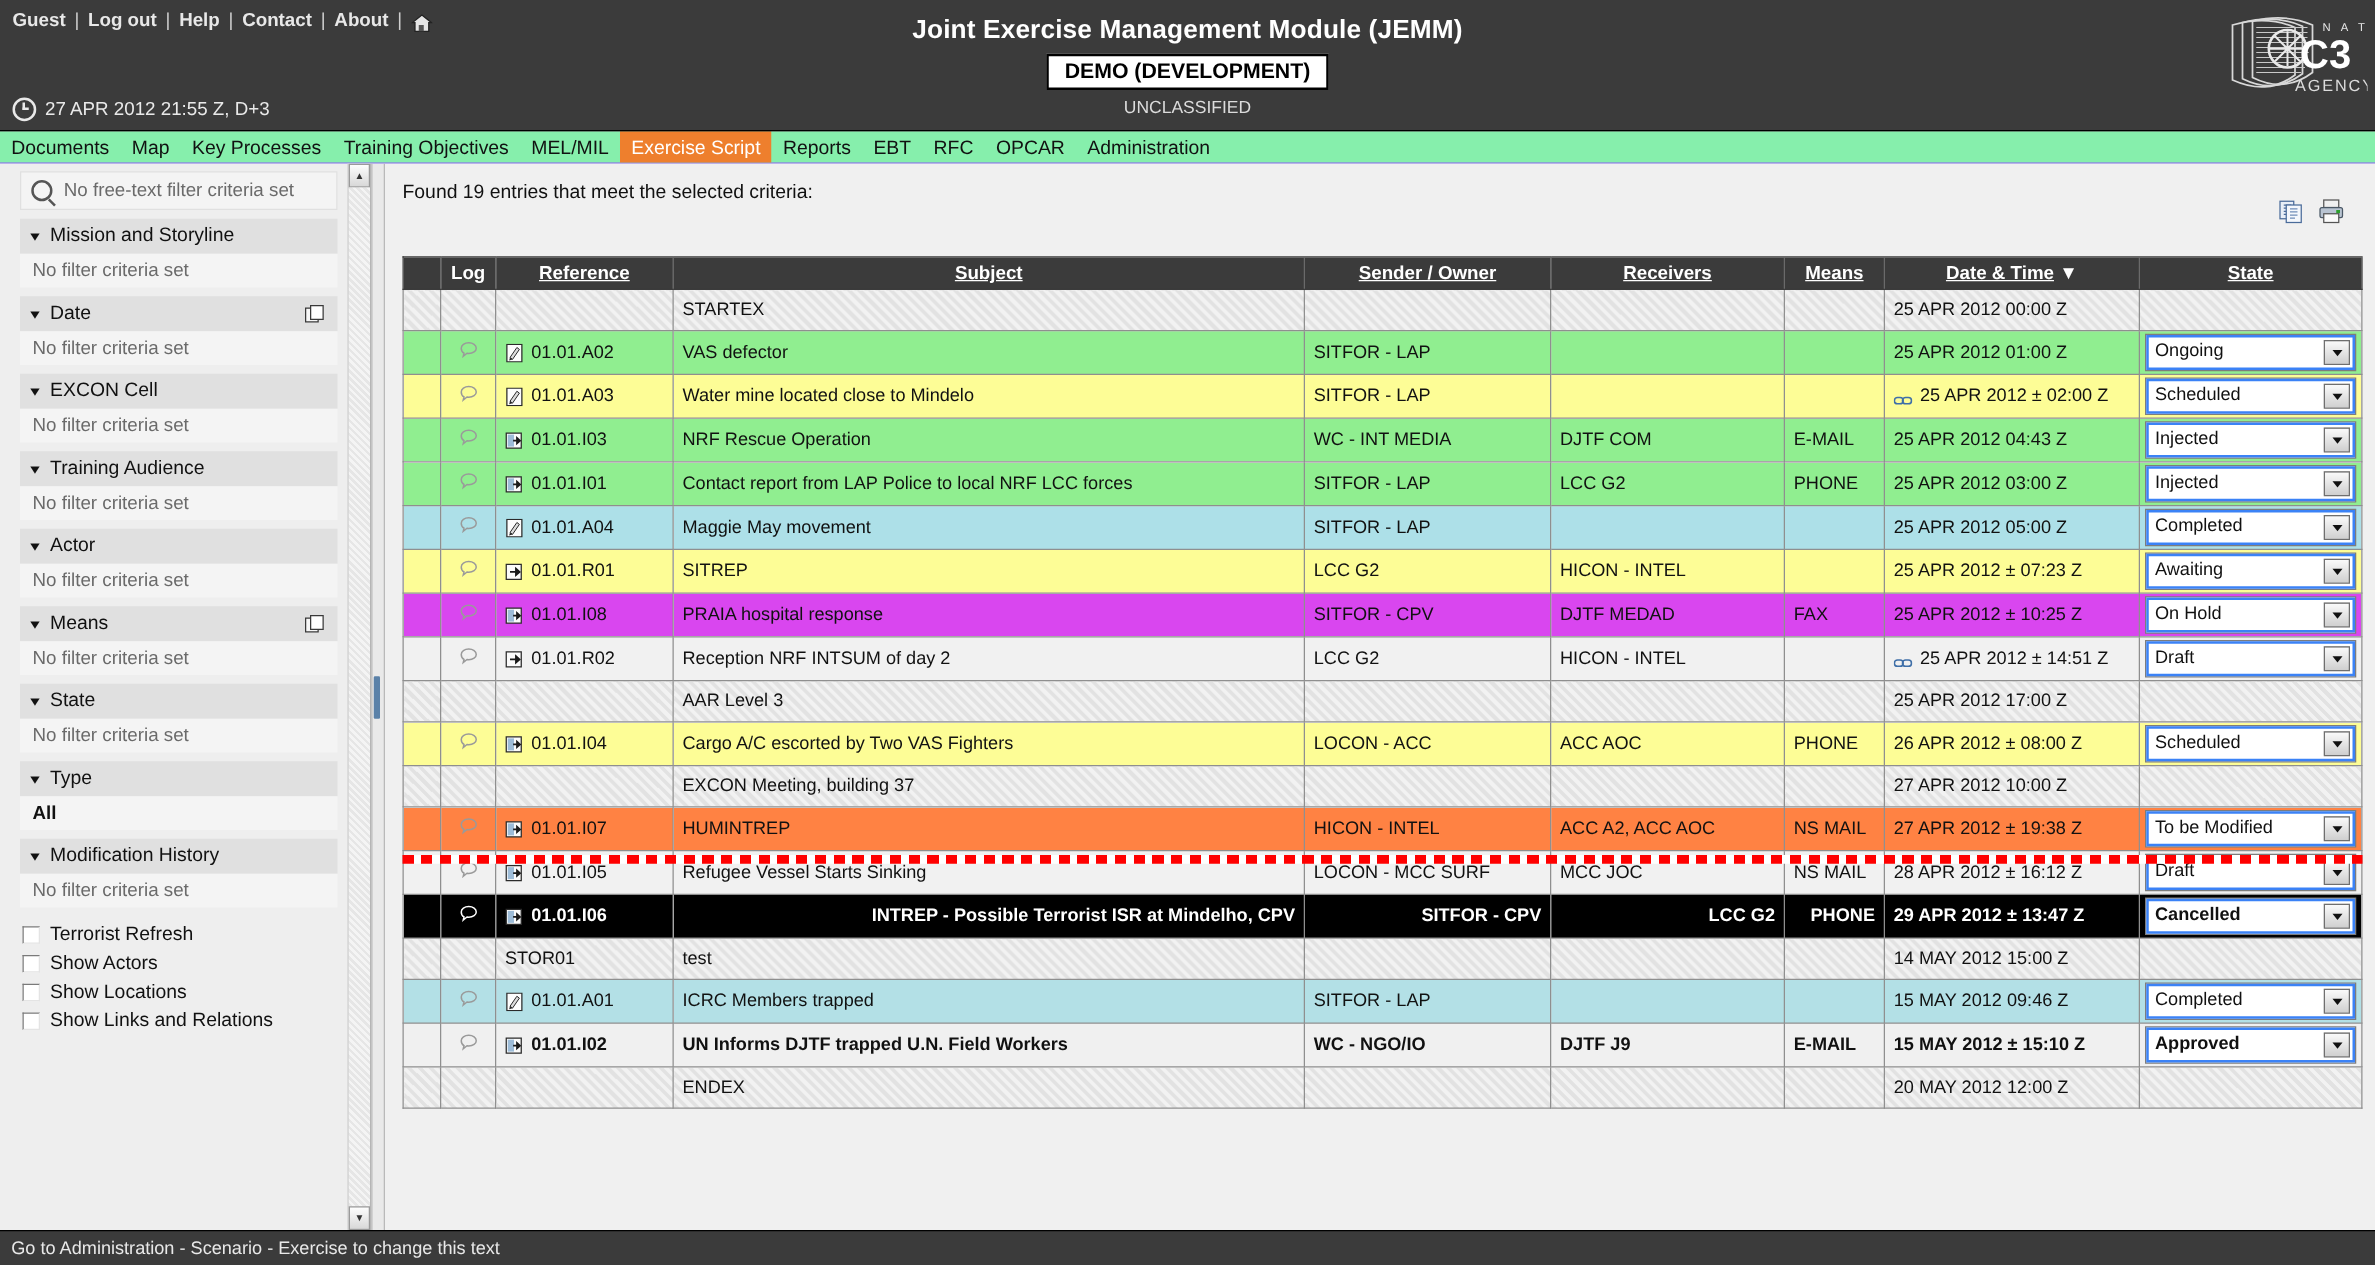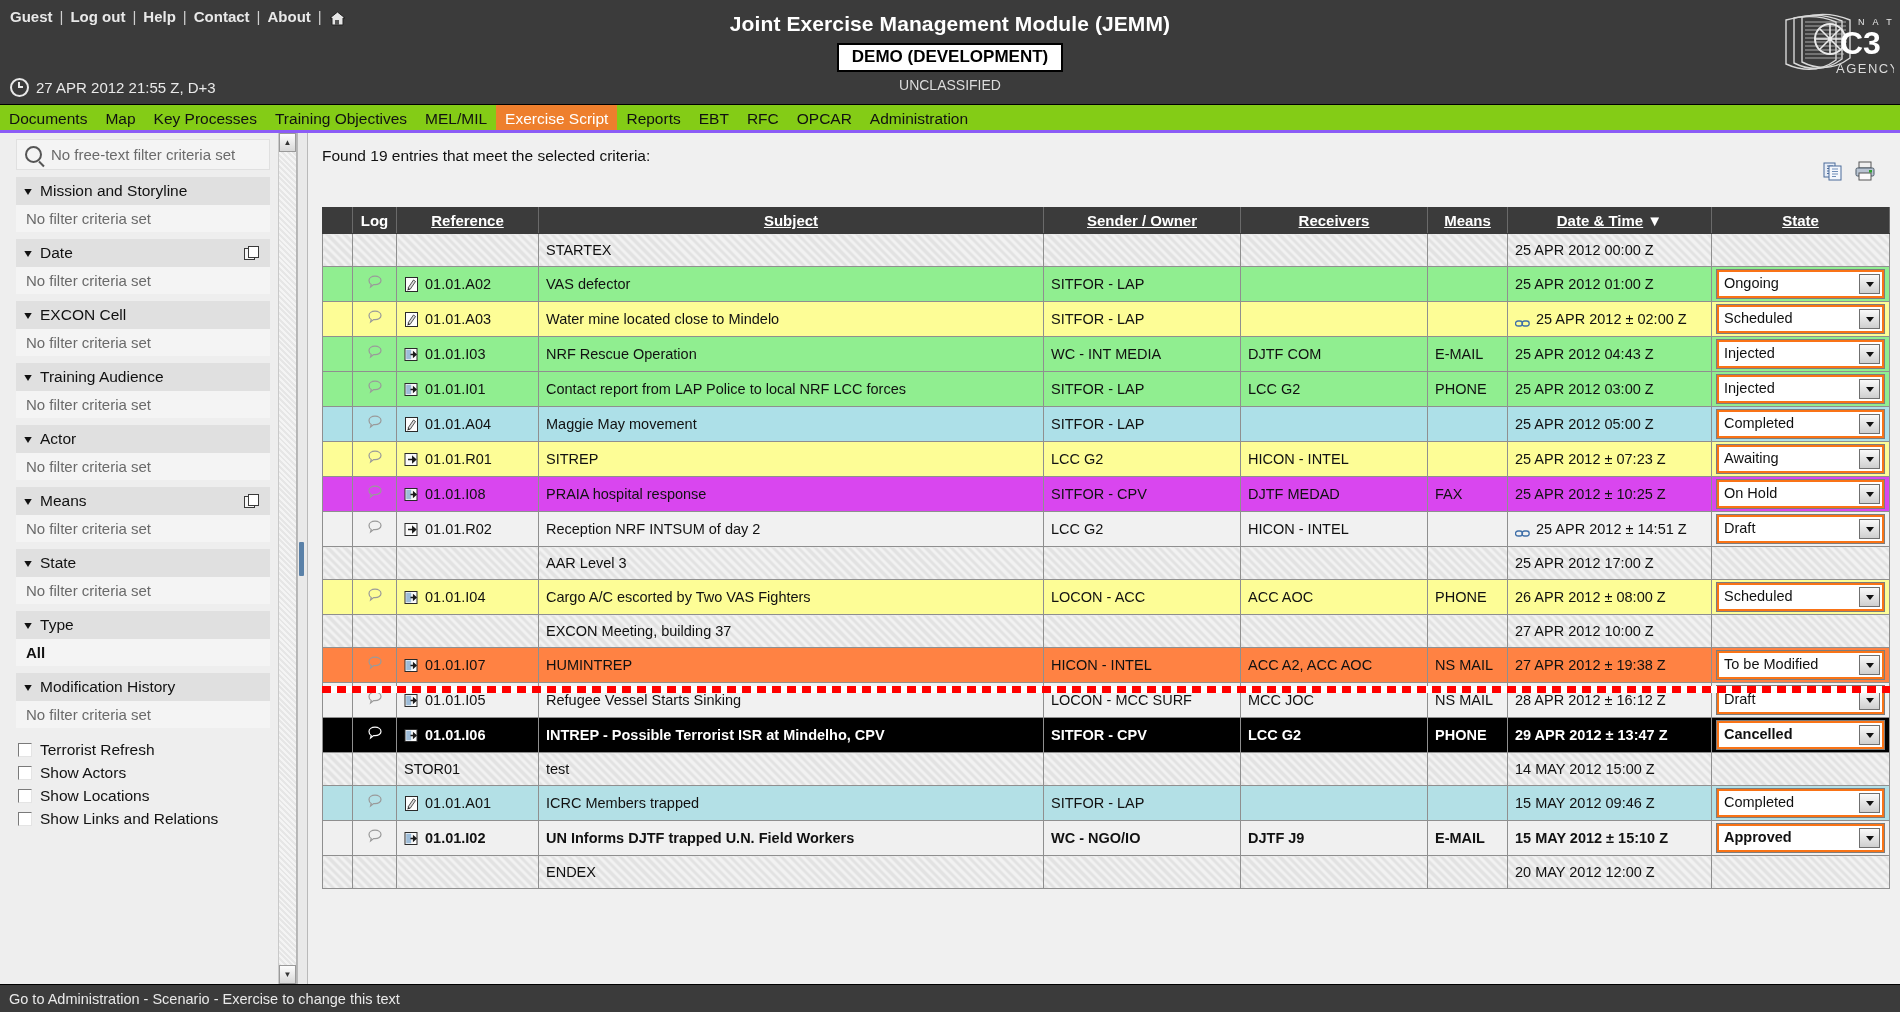--- a/index.html
+++ b/index.html
@@ -26,21 +26,21 @@
   .clock-ico:before{content:"";position:absolute;left:6px;top:2px;width:2px;height:6px;background:#e9e9e9;}
   .clock-ico:after{content:"";position:absolute;left:6px;top:6px;width:5px;height:2px;background:#e9e9e9;}
   .hdr-center{position:absolute;left:0;right:0;top:12px;text-align:center;}
   .hdr-title{font-size:21px;font-weight:bold;letter-spacing:.1px;color:#ffffff;}
   .hdr-demo{display:inline-block;margin-top:7px;background:#ffffff;color:#000;font-weight:bold;font-size:17px;
             padding:2px 13px 3px 13px;border:2px solid #000;}
   .hdr-class{margin-top:5px;font-size:14px;color:#dcdcdc;}
   .logo{position:absolute;right:6px;top:6px;width:120px;height:75px;}
 
   
-  .nav{height:25px;background:#84cc16;border-bottom:3px solid #8b5cf6;display:flex;align-items:stretch;
+  .nav{height:25px;background:#86efac;border-bottom:1px solid #8b5cf6;display:flex;align-items:stretch;
        flex:0 0 auto;font-size:15.5px;}
   .nav-item{padding:2px 9px 0 9px;display:flex;align-items:center;color:#111;cursor:default;white-space:nowrap;}
   .nav-item.active{background:#ee7f2d;color:#ffffff;}
 
   
   .body{flex:1 1 auto;display:flex;min-height:0;background:#f0f0f0;}
 
   
   .sidebar{width:296px;flex:0 0 296px;display:flex;flex-direction:column;background:#eeeeee;
            border-right:1px solid #b5b5b5;position:relative;}
@@ -100,30 +100,30 @@
   .c-state{width:178px;}
 
   tr.r-sep td{background:repeating-linear-gradient(45deg,#e2e2e2 0 3px,#f2f2f2 3px 6px);margin-top:32px;}
   tr.r-green td{background:#90ee90;}
   tr.r-yellow td{background:#fdfd96;}
   tr.r-blue td{background:#ade0e8;}
   tr.r-blue2 td{background:#b3e0e6;}
   tr.r-gray td{background:#d946ef;}
   tr.r-white td{background:#f1f1f1;}
   tr.r-orange td{background:#ff8243;}
-  tr.r-black td{background:#000;color:#fff;font-weight:bold;}
+  tr.r-black td{background:#000;color:#fff;font-weight:bold;text-align:right;}
   tr.r-bold td{font-weight:bold;}
 
   .refcell{display:flex;align-items:center;gap:6px;}
   .ref-ico{width:15px;height:15px;flex:0 0 auto;}
   .bubble{display:inline-block;width:16px;height:15px;}
   .dtcell{display:flex;align-items:center;gap:6px;}
   .link-ico{width:15px;height:9px;flex:0 0 auto;}
 
-  .selwrap{position:relative;display:block;height:24px;background:#fff;border:2px solid #f97316;
+  .selwrap{position:relative;display:block;height:24px;background:#fff;border:2px solid #3b82f6;
            box-shadow:0 0 0 1px #7d7d7d;}
   .selwrap .txt{position:absolute;left:5px;top:3px;font-size:14.5px;color:#111;}
   .selwrap .arw{position:absolute;right:2px;top:2px;width:19px;height:18px;
        background:linear-gradient(#fafafa,#cfcfcf);border:1px solid #6f6f6f;
        display:flex;align-items:center;justify-content:center;}
   .selwrap .arw i{border-left:4px solid transparent;border-right:4px solid transparent;border-top:5px solid #111;display:block;}
 
   .redline{position:absolute;left:0;right:0;height:7px;
      background:repeating-linear-gradient(90deg,#ff0000 0 9px,#ffffff 9px 15px);
      z-index:5;pointer-events:none;}

